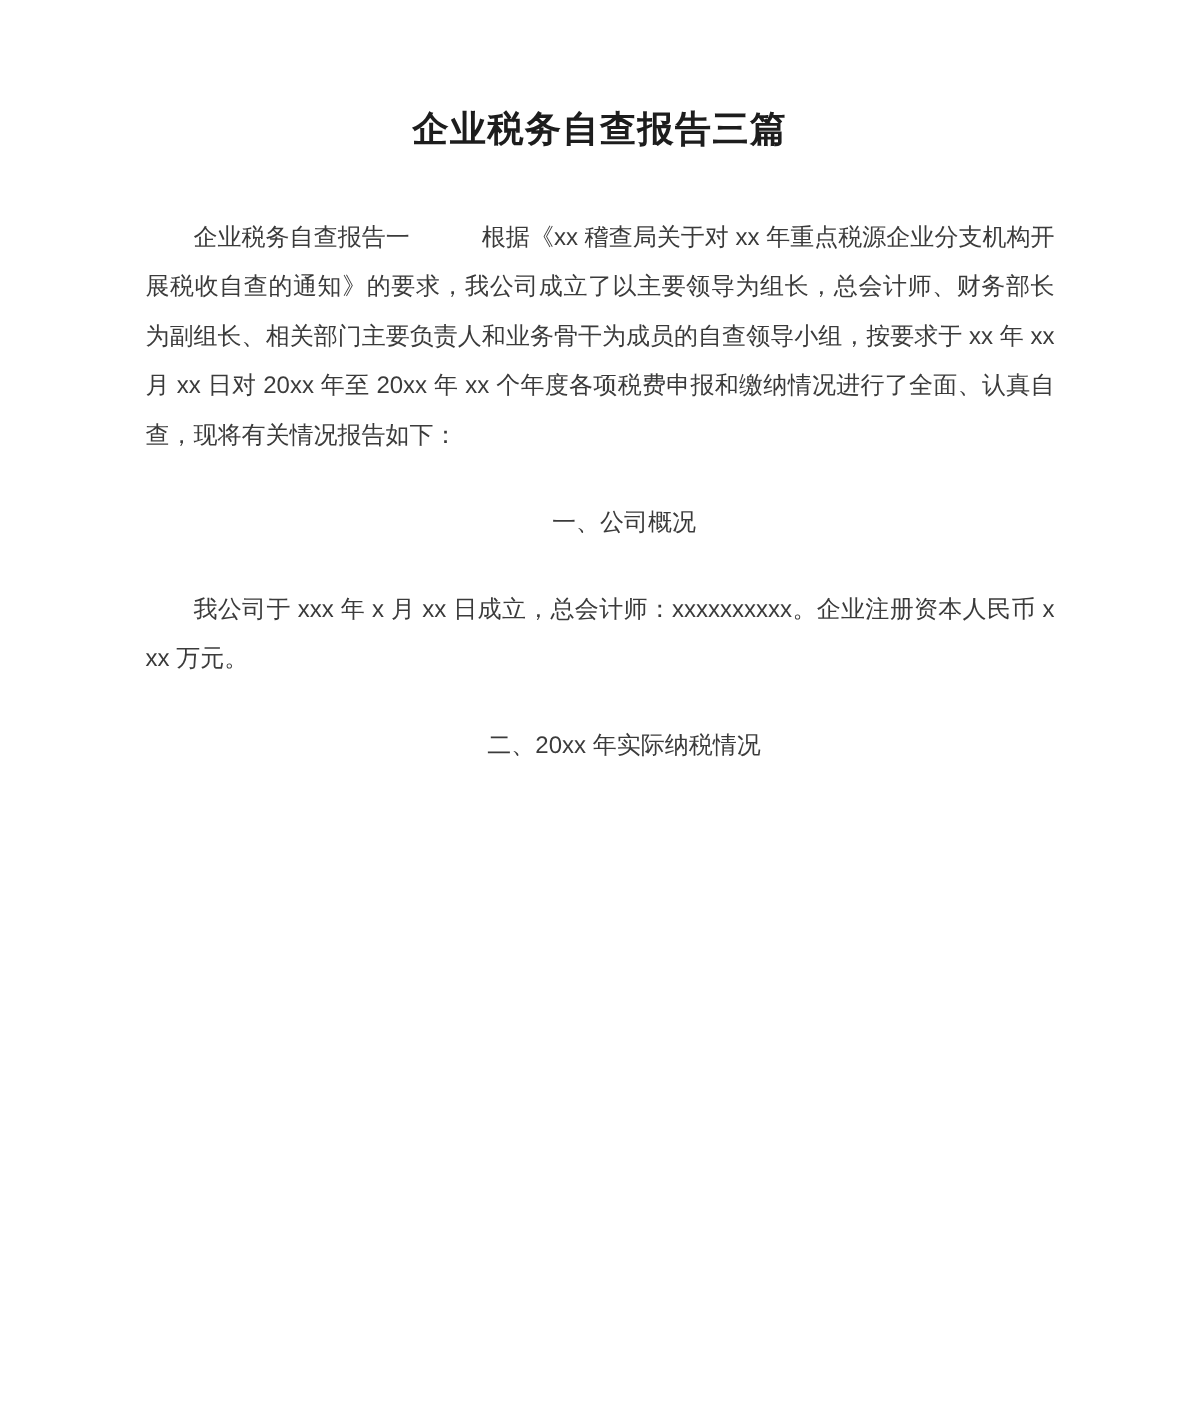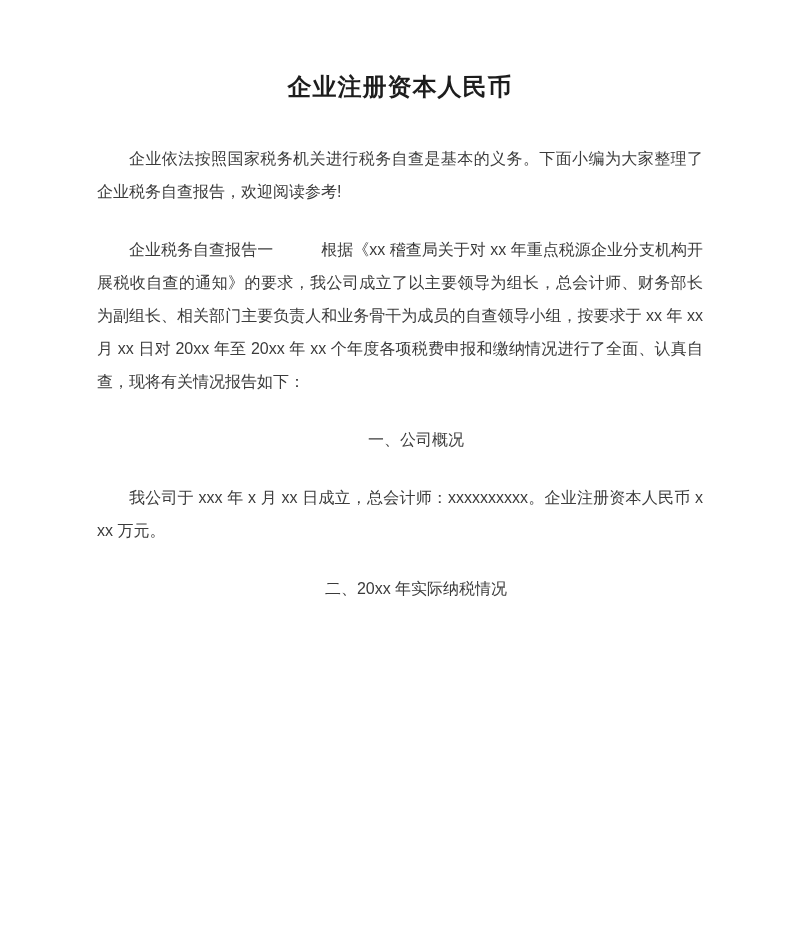--- a/index.html
+++ b/index.html
@@ -40,21 +40,20 @@
     word-break: break-all;
   }
   .doc-body p.heading {
     text-align: center;
   }
 </style>
 </head>
 <body>
 
 <div class="page">
-  <h1 class="doc-title">企业注册资本人民币</h1>
+  <h1 class="doc-title">企业税务自查报告三篇</h1>
   <main class="doc-body">
-      <p class="body">企业依法按照国家税务机关进行税务自查是基本的义务。下面小编为大家整理了企业税务自查报告，欢迎阅读参考!</p>
       <p class="body">企业税务自查报告一　　　根据《xx 稽查局关于对 xx 年重点税源企业分支机构开展税收自查的通知》的要求，我公司成立了以主要领导为组长，总会计师、财务部长为副组长、相关部门主要负责人和业务骨干为成员的自查领导小组，按要求于 xx 年 xx 月 xx 日对 20xx 年至 20xx 年 xx 个年度各项税费申报和缴纳情况进行了全面、认真自查，现将有关情况报告如下：</p>
       <p class="heading">一、公司概况</p>
       <p class="body">我公司于 xxx 年 x 月 xx 日成立，总会计师：xxxxxxxxxx。企业注册资本人民币 xxx 万元。</p>
       <p class="heading">二、20xx 年实际纳税情况</p>
     </main>
 </div>
 
 </body></html>

